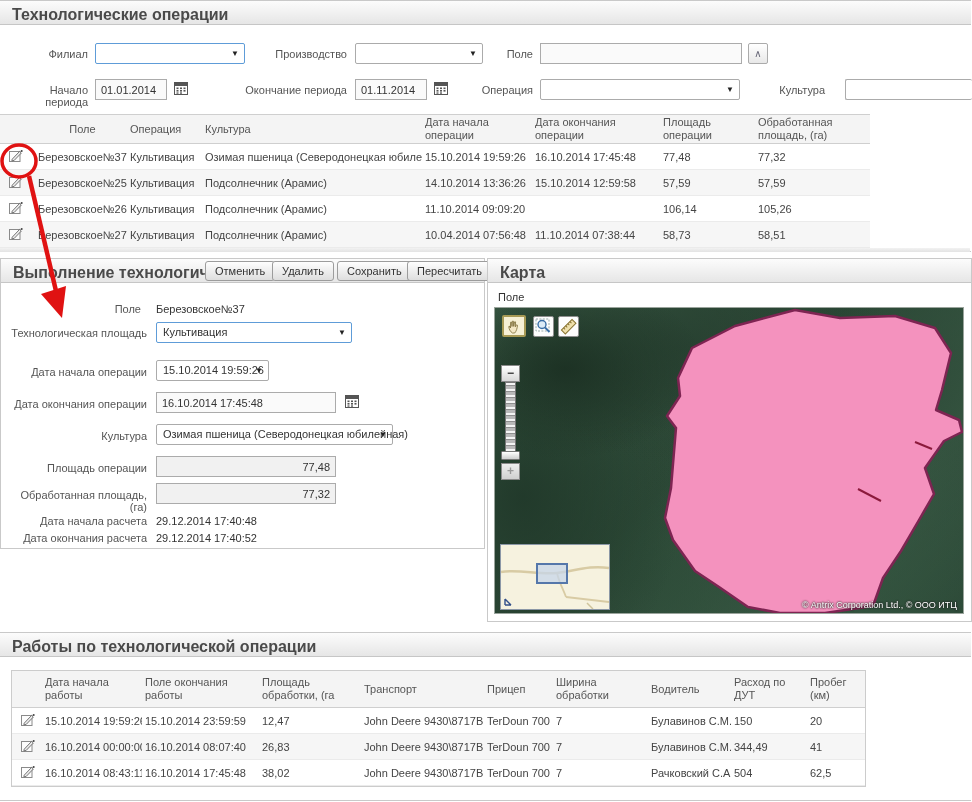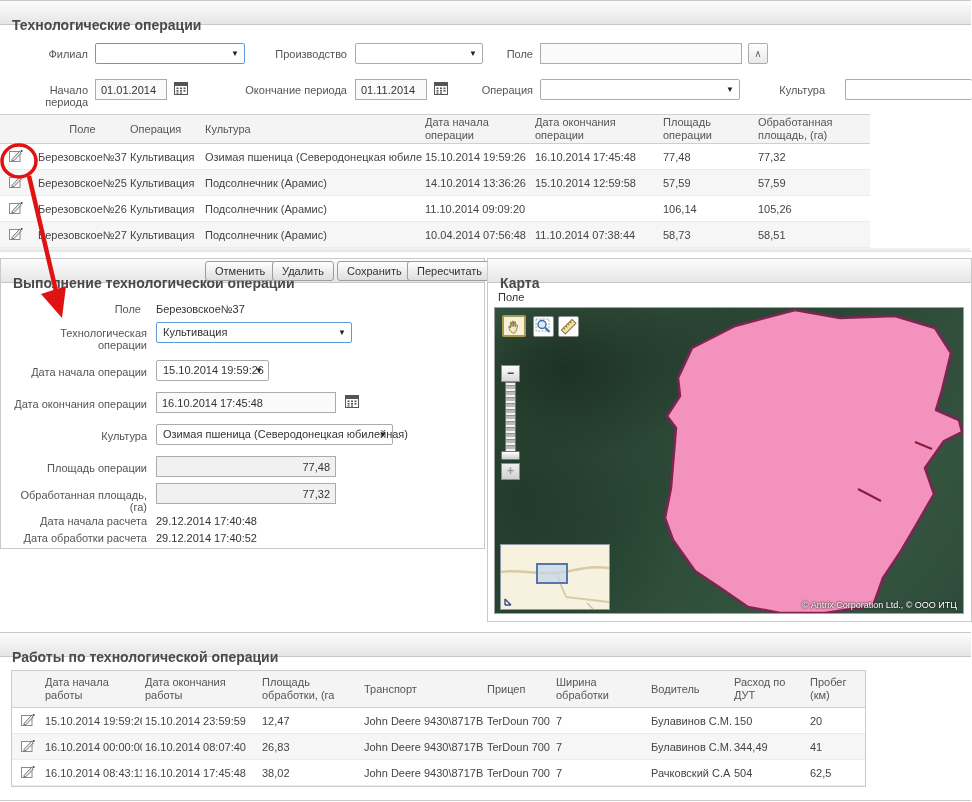--- a/index.html
+++ b/index.html
@@ -1,20 +1,20 @@
 <!DOCTYPE html>
 <html><head>
 <meta charset="utf-8">
 <style>
   *{box-sizing:border-box;margin:0;padding:0}
   html,body{width:972px;height:802px}
   body{position:relative;font-family:"Liberation Sans",sans-serif;background:#fff;overflow:hidden;color:#444}
   .panel{position:absolute;border:1px solid #c9c9c9;background:#fff}
   .phead{position:absolute;left:0;top:0;right:0;height:24px;background:linear-gradient(#fcfcfc,#e6e6e6);border-bottom:1px solid #c6c6c6}
-  .ptitle{position:absolute;left:12px;top:16px;font-size:14px;font-weight:bold;color:#4a4a4a}
+  .ptitle{position:absolute;left:12px;top:5px;font-size:16px;font-weight:bold;color:#4a4a4a}
   .lbl{position:absolute;font-size:11px;color:#555;text-align:right}
   .val{position:absolute;font-size:11px;color:#333}
   .sel{position:absolute;height:21px;border:1px solid #ababab;background:#fff;border-radius:2px}
   .sel.blue{border-color:#5e9cd8}
   .sel-text{position:absolute;left:6px;top:3px;font-size:11px;color:#333;white-space:nowrap}
   .sel-arr{position:absolute;right:5px;top:5px;font-size:8px;color:#222}
   .inp{position:absolute;height:21px;border:1px solid #ababab;background:#fafafa;font-size:11px;color:#333;padding:0 5px;line-height:19px}
   .inp.ro{background:#f1f1f1;text-align:right}
   .calbtn{position:absolute;width:18px;height:19px;cursor:pointer}
   .btn{position:absolute;height:20px;background:linear-gradient(#fefefe,#dedede);border:1px solid #9c9c9c;border-radius:3px;font-size:11px;color:#333;text-align:center;line-height:18px;padding:0 9px;cursor:pointer}
@@ -198,21 +198,21 @@
     <span class="ptitle">Выполнение технологической операции</span>
     <button class="btn" style="left:204px;top:2px">Отменить</button>
     <button class="btn" style="left:271px;top:2px">Удалить</button>
     <button class="btn" style="left:336px;top:2px">Сохранить</button>
     <button class="btn" style="left:406px;top:2px">Пересчитать</button>
   </div>
 
   <span class="lbl" style="left:38px;top:44px;width:102px">Поле</span>
   <span class="val" style="left:155px;top:44px">Березовское№37</span>
 
-  <span class="lbl" style="left:8px;top:68px;width:138px">Технологическая операции</span>
+  <span class="lbl" style="left:8px;top:68px;width:138px">Технологическая площадь</span>
   <div class="sel blue" style="left:155px;top:63px;width:196px">
     <span class="sel-text">Культивация</span>
     <span class="sel-arr">▼</span>
   </div>
 
   <span class="lbl" style="left:8px;top:107px;width:138px">Дата начала операции</span>
   <div class="sel" style="left:155px;top:101px;width:113px">
     <span class="sel-text">15.10.2014 19:59:26</span>
     <span class="sel-arr">▼</span>
   </div>
@@ -244,21 +244,21 @@
 
   <span class="lbl" style="left:8px;top:203px;width:138px">Площадь операции</span>
   <input class="inp ro" style="left: 155px; top: 197px; width: 180px;" readonly="" value="77,48">
 
   <span class="lbl" style="left:0;top:230px;width:146px">Обработанная площадь, (га)</span>
   <input class="inp ro" style="left: 155px; top: 224px; width: 180px;" readonly="" value="77,32">
 
   <span class="lbl" style="left:8px;top:256px;width:138px">Дата начала расчета</span>
   <span class="val" style="left:155px;top:256px">29.12.2014 17:40:48</span>
 
-  <span class="lbl" style="left:8px;top:273px;width:138px">Дата обработки расчета</span>
+  <span class="lbl" style="left:8px;top:273px;width:138px">Дата окончания расчета</span>
   <span class="val" style="left:155px;top:273px">29.12.2014 17:40:52</span>
 </div>
 
 <div class="panel" id="panel3" style="left:487px;top:258px;width:485px;height:364px">
   <div class="phead">
     <span class="ptitle">Карта</span>
   </div>
   <span class="val" style="left:10px;top:32px;color:#333">Поле</span>
 
   <div id="map">
@@ -314,21 +314,21 @@
 </div>
 
 <div class="panel" id="panel4" style="left:0;top:632px;width:971px;height:169px;border-left:none;border-right:none">
   <div class="phead">
     <span class="ptitle">Работы по технологической операции</span>
   </div>
   <div class="tbl" id="works-table" style="left:11px;top:37px;width:855px">
       <div class="trow thead">
         <div class="tcell ticon" style="width:30px"></div>
         <div class="tcell hc0" style="width:100px">Дата начала работы</div>
-        <div class="tcell hc1" style="width:117px">Дата окончания работы</div>
+        <div class="tcell hc1" style="width:117px">Поле окончания работы</div>
         <div class="tcell hc2" style="width:102px">Площадь обработки, (га</div>
         <div class="tcell hc3" style="width:123px">Транспорт</div>
         <div class="tcell hc4" style="width:69px">Прицеп</div>
         <div class="tcell hc5" style="width:95px">Ширина обработки</div>
         <div class="tcell hc6" style="width:83px">Водитель</div>
         <div class="tcell hc7" style="width:76px">Расход по ДУТ</div>
         <div class="tcell hc8" style="width:58px">Пробег (км)</div>
       </div>
       <div class="trow tdata">
         <div class="tcell ticon" style="width:30px"><svg width="16" height="15" viewBox="0 0 16 15">

